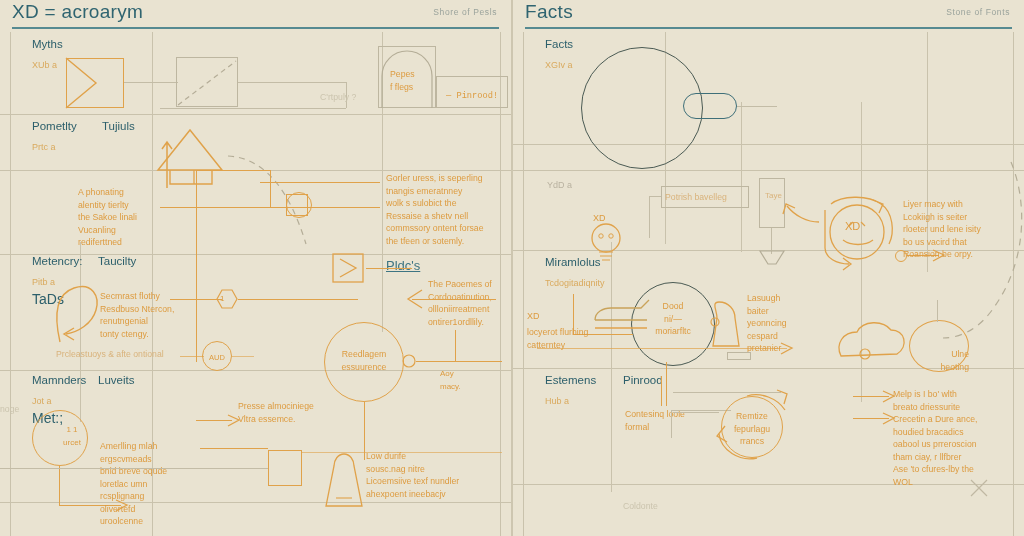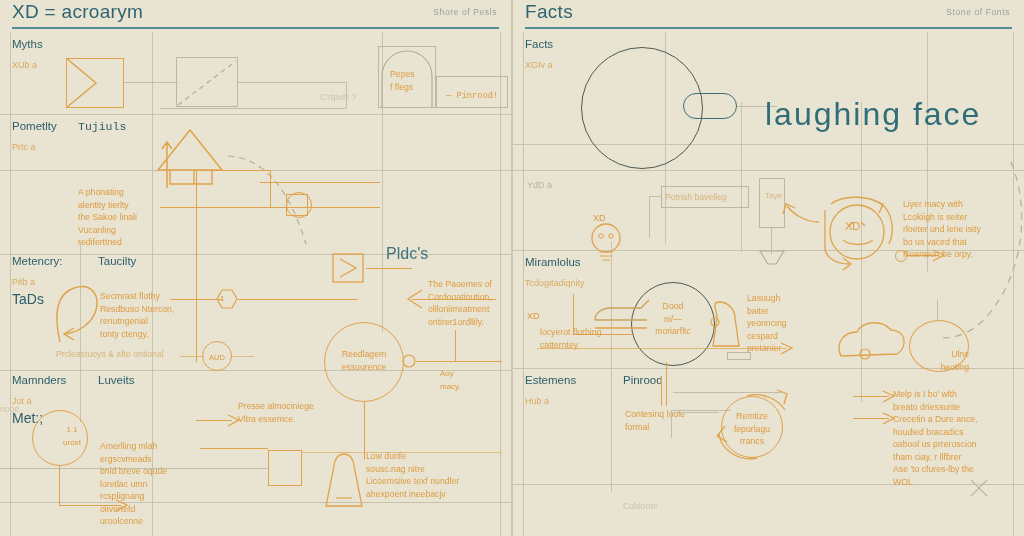--- a/index.html
+++ b/index.html
@@ -19,21 +19,21 @@
   .hdr-right{position:absolute;right:14px;top:7px;font-size:8.5px;color:#9aa39c;letter-spacing:.6px;}
   .hdr-rule{position:absolute;left:12px;right:12px;top:27px;height:2px;background:#3c7a86;opacity:.85;}
 
   
   .grid{position:absolute;left:0;top:32px;right:0;bottom:0;}
   .gl{position:absolute;background:#c9c2ac;}
   .gl.h{left:0;right:0;height:1px;}
   .gl.v{top:0;bottom:0;width:1px;}
 
   
-  .sec{position:absolute;}
+  .sec{position:absolute;padding-left:20px;}
   .sec .t{font-size:11.5px;color:#2c5f6b;white-space:nowrap;}
   .sec .s{font-size:9px;color:#d7a04a;white-space:nowrap;margin-top:10px;opacity:.85;}
   .sec .t2{font-size:14px;color:#2c5f6b;white-space:nowrap;margin-top:4px;}
   .sec .s2{font-size:9px;color:#b9b2a0;white-space:nowrap;margin-top:2px;}
   .sec-col{position:absolute;font-size:11.5px;color:#2c5f6b;white-space:nowrap;}
 
   
   .ann{position:absolute;font-size:8.7px;line-height:12.5px;color:#dd9b3f;white-space:pre-line;}
   .ann.dim{color:#d9b37c;}
   .ann.teal{color:#4a7d87;}
@@ -83,21 +83,21 @@
 
     <div class="sec" style="left:12px;top:38px;">
       <div class="t">Myths</div>
       <div class="s">XUb a</div>
     </div>
 
     <div class="sec" style="left:12px;top:120px;">
       <div class="t">Pometlty</div>
       <div class="s">Prtc a</div>
     </div>
-    <div class="sec-col" style="left:78px;top:120px;font-family:Liberation Mono, monospace;">Tujiuls</div>
+    <div class="sec-col" style="left:102px;top:120px;">Tujiuls</div>
 
     <div class="sec" style="left:12px;top:255px;">
       <div class="t">Metencry:</div>
       <div class="s">Pitb a</div>
       <div class="t2">TaDs</div>
     </div>
     <div class="sec-col" style="left:98px;top:255px;">Taucilty</div>
 
     <div class="sec" style="left:12px;top:374px;">
       <div class="t">Mamnders</div>
@@ -150,22 +150,28 @@
 rediferttned</div>
 
     <div class="sh line-o" style="left:196px;top:170px;width:1px;height:192px;"></div>
     <div class="sh line-o" style="left:196px;top:170px;width:74px;height:1.4px;"></div>
     <div class="sh line-o" style="left:270px;top:170px;width:1.4px;height:38px;"></div>
     <div class="sh line-o" style="left:160px;top:207px;width:220px;height:1.4px;"></div>
     <div class="sh circ" style="left:286px;top:192px;width:26px;height:26px;"></div>
     <div class="sh box" style="left:286px;top:194px;width:22px;height:22px;border-width:1.1px;"></div>
     <div class="sh line-o" style="left:260px;top:182px;width:120px;height:1.2px;"></div>
 
-
-    <div class="ann teal" style="left:386px;top:248px;font-size:16px;color:#3d7482;">Pldc's</div>
+    <div class="ann" style="left:386px;top:172px;">Gorler uress, is seperling
+tnangis emeratnney
+wolk s sulobict the
+Ressaise a shetv nell
+commssory ontent forsae
+the tfeen or sotemly.</div>
+
+    <div class="ann teal" style="left:386px;top:260px;font-size:13px;color:#3d7482;text-decoration:underline;">Pldc's</div>
     <div class="ann" style="left:428px;top:278px;">The Paoemes of
 Cordooatinution,
 ollloniirreatment
 ontirer1ordllily.</div>
     <svg style="left:332px;top:252px;width:34px;height:32px;">
       <rect x="1" y="2" width="30" height="28" fill="none" stroke="#e0a24a" stroke-width="1.3"></rect>
       <path d="M8,7 L24,16 L8,25" fill="none" stroke="#e0a24a" stroke-width="1.3"></path>
     </svg>
     <div class="sh line-o" style="left:366px;top:268px;width:46px;height:1.3px;"></div>
     <svg style="left:404px;top:288px;width:22px;height:22px;">
@@ -282,21 +288,20 @@
     </div>
     <div class="sec" style="left:12px;top:374px;">
       <div class="t">Estemens</div>
       <div class="s">Hub a</div>
     </div>
     <div class="sec-col" style="left:110px;top:374px;">Pinrood</div>
 
     <div class="sh circ-d" style="left:68px;top:47px;width:122px;height:122px;"></div>
     <div class="sh pill" style="left:170px;top:93px;width:54px;height:26px;"></div>
     <div class="sh line-g" style="left:224px;top:106px;width:40px;height:1px;"></div>
-    <div class="bigtext" style="left:252px;top:96px;font-size:32px;white-space:nowrap;">laughing face</div>
 
     <div class="sh box-g" style="left:148px;top:186px;width:88px;height:22px;"></div>
     <div class="ann dim" style="left:152px;top:191px;">Potrish bavelleg</div>
     <div class="sh line-g" style="left:136px;top:196px;width:12px;height:1px;"></div>
     <div class="sh line-g" style="left:136px;top:196px;width:1px;height:42px;"></div>
 
     <div class="sh box-g" style="left:246px;top:178px;width:26px;height:50px;"></div>
     <div class="ann dim" style="left:252px;top:190px;font-size:8px;">Taye</div>
     <div class="sh line-g" style="left:258px;top:228px;width:1px;height:26px;"></div>
     <svg style="left:246px;top:250px;width:26px;height:16px;">
@@ -318,21 +323,21 @@
 
     <svg style="left:78px;top:294px;width:60px;height:44px;">
       <path d="M4,26 C4,18 12,14 20,14 L50,14 L58,6" fill="none" stroke="#c9a35a" stroke-width="1.3"></path>
       <path d="M4,26 L56,26" fill="none" stroke="#c9a35a" stroke-width="1.3"></path>
       <path d="M4,34 L56,34" fill="none" stroke="#e0a24a" stroke-width="1.3"></path>
     </svg>
     <div class="sh line-o" style="left:60px;top:294px;width:1.3px;height:40px;"></div>
     <div class="sh line-o" style="left:60px;top:334px;width:60px;height:1.3px;"></div>
 
     <div class="ann" style="left:14px;top:310px;font-size:9px;">XD</div>
-    <div class="ann" style="left:14px;top:326px;margin-left:13px;">locyerot flurhing
+    <div class="ann" style="left:14px;top:326px;">locyerot flurhing
 catterntey</div>
     <div class="sh line-o" style="left:24px;top:348px;width:250px;height:1.2px;opacity:.7;"></div>
     <svg style="left:268px;top:342px;width:14px;height:13px;">
       <path d="M0,1 L11,6 L0,12" fill="none" stroke="#e0a24a" stroke-width="1.3"></path>
     </svg>
 
     <svg style="left:196px;top:300px;width:36px;height:56px;">
       <path d="M10,2 C20,2 26,10 26,18 L30,46 L4,46 L8,18 C8,10 2,2 10,2 Z" fill="none" stroke="#e0a24a" stroke-width="1.3"></path>
       <circle cx="6" cy="22" r="4" fill="none" stroke="#e0a24a" stroke-width="1.2"></circle>
     </svg>

